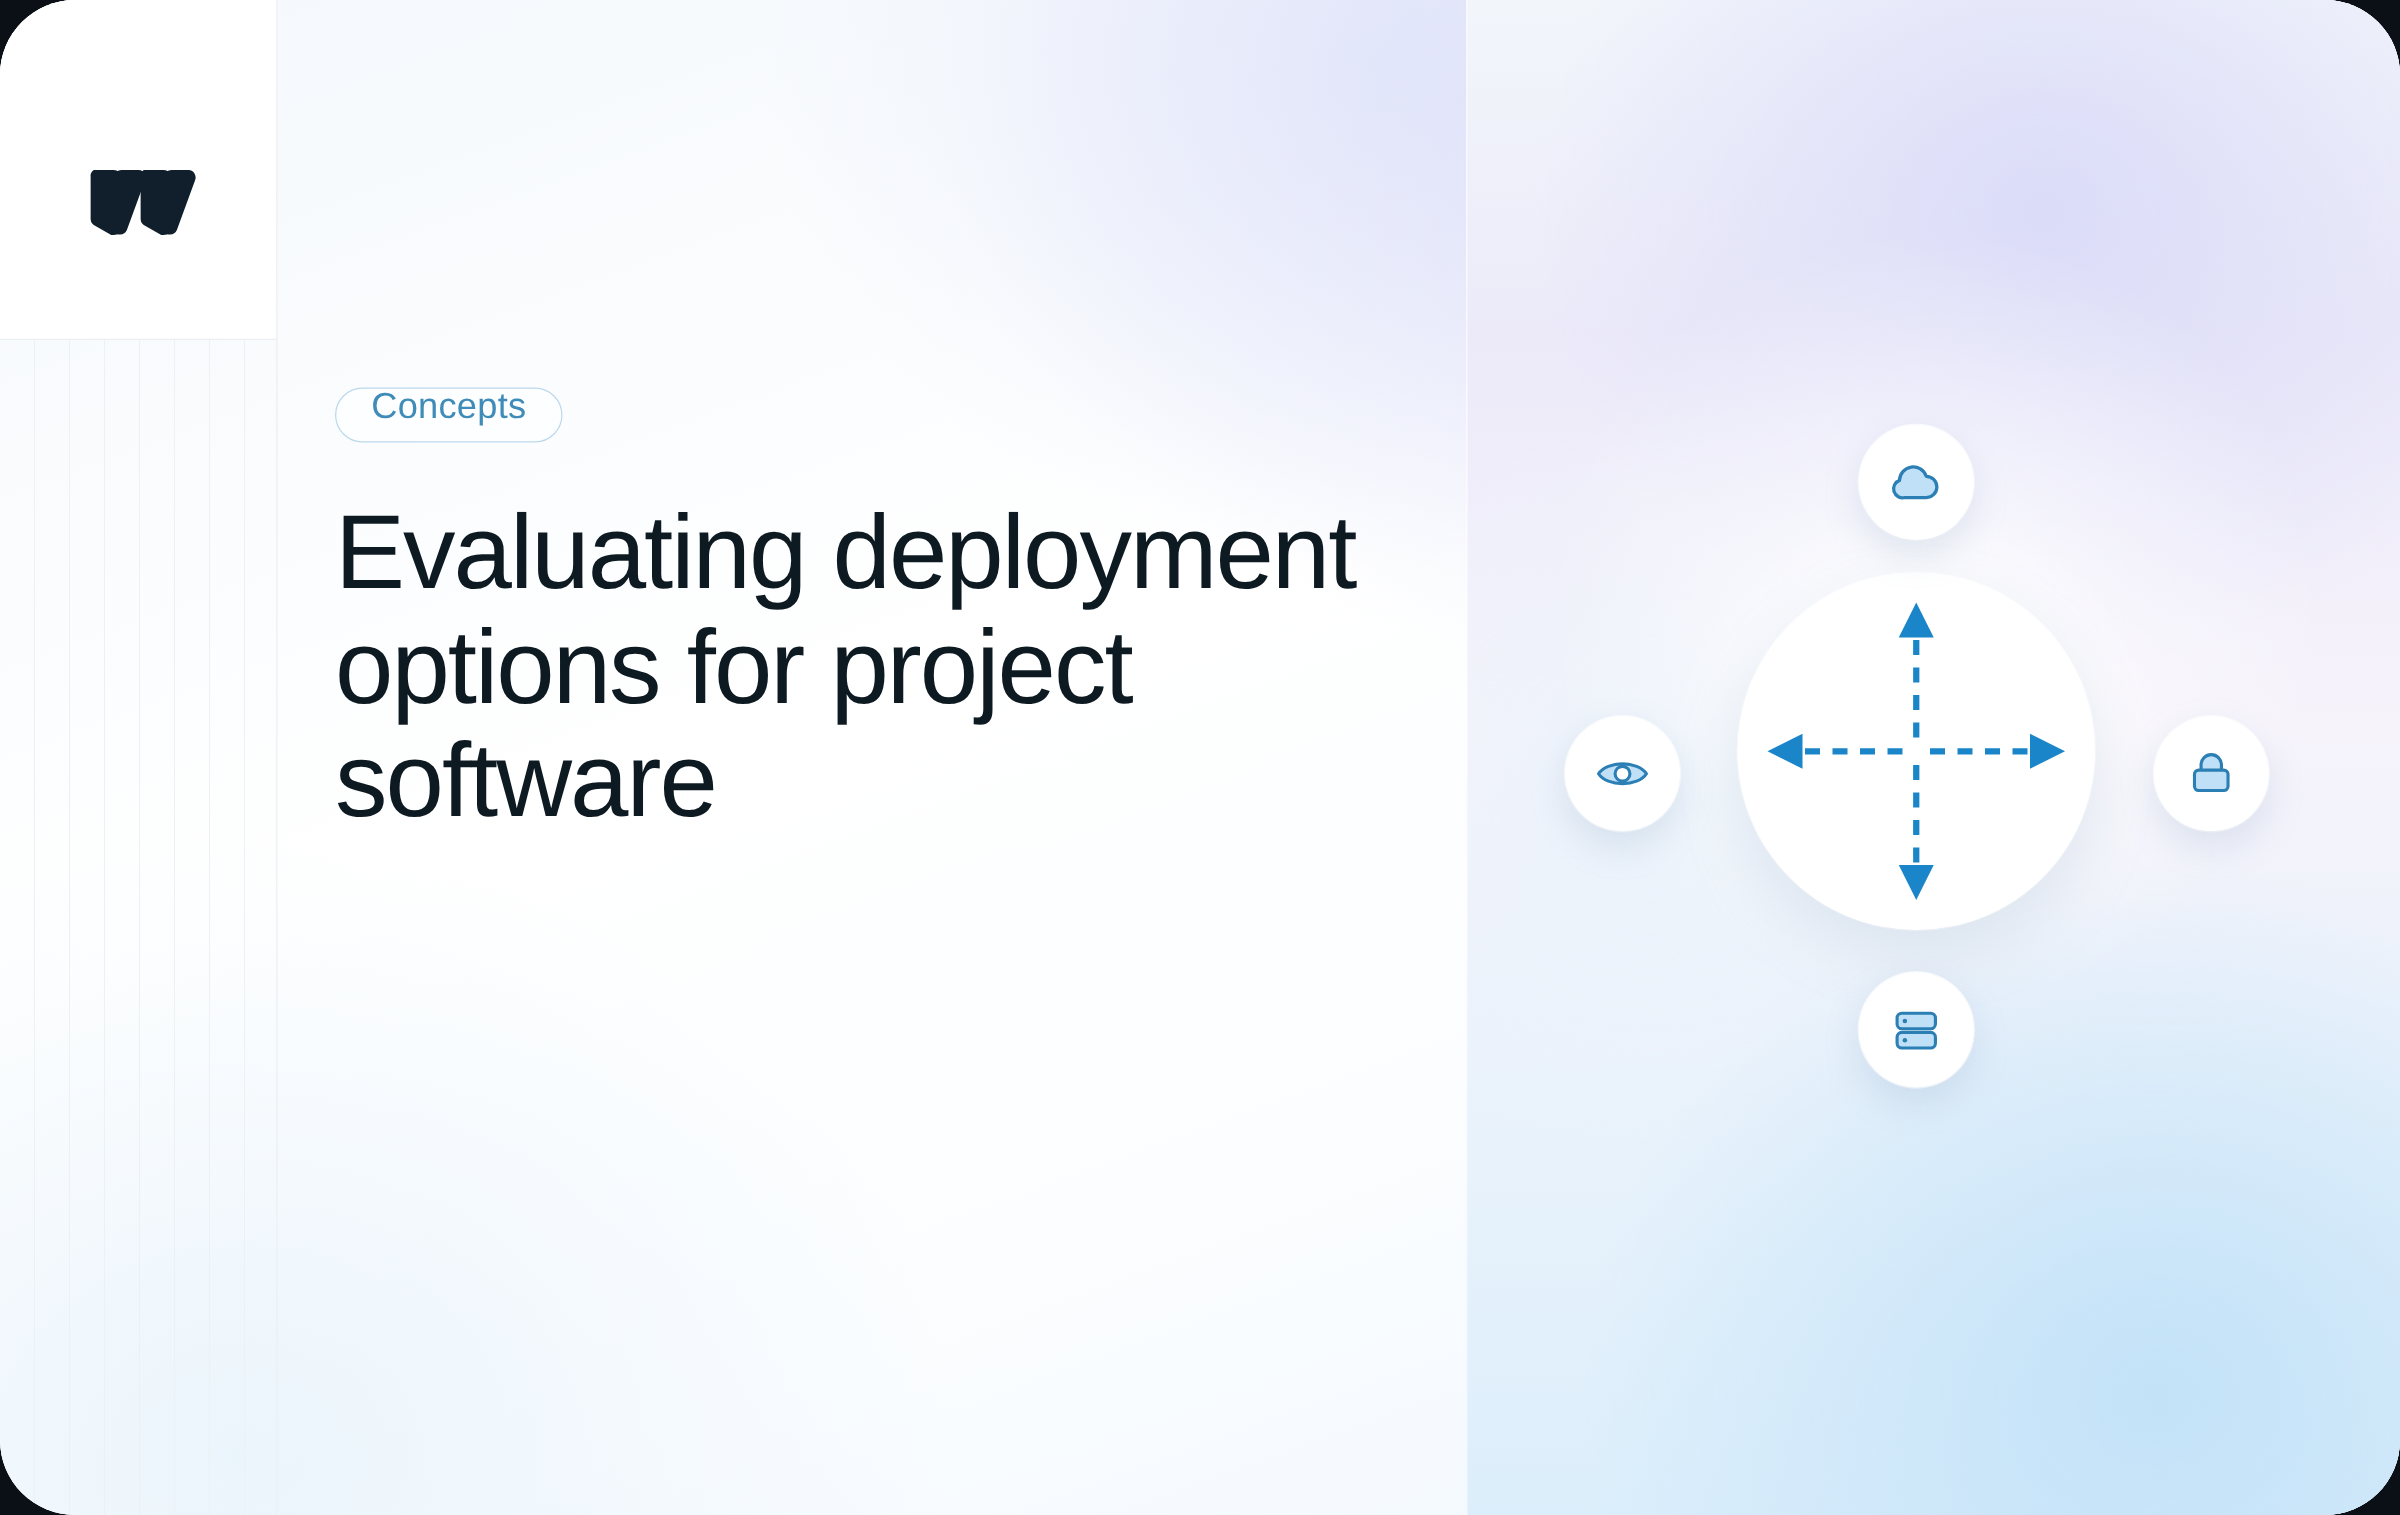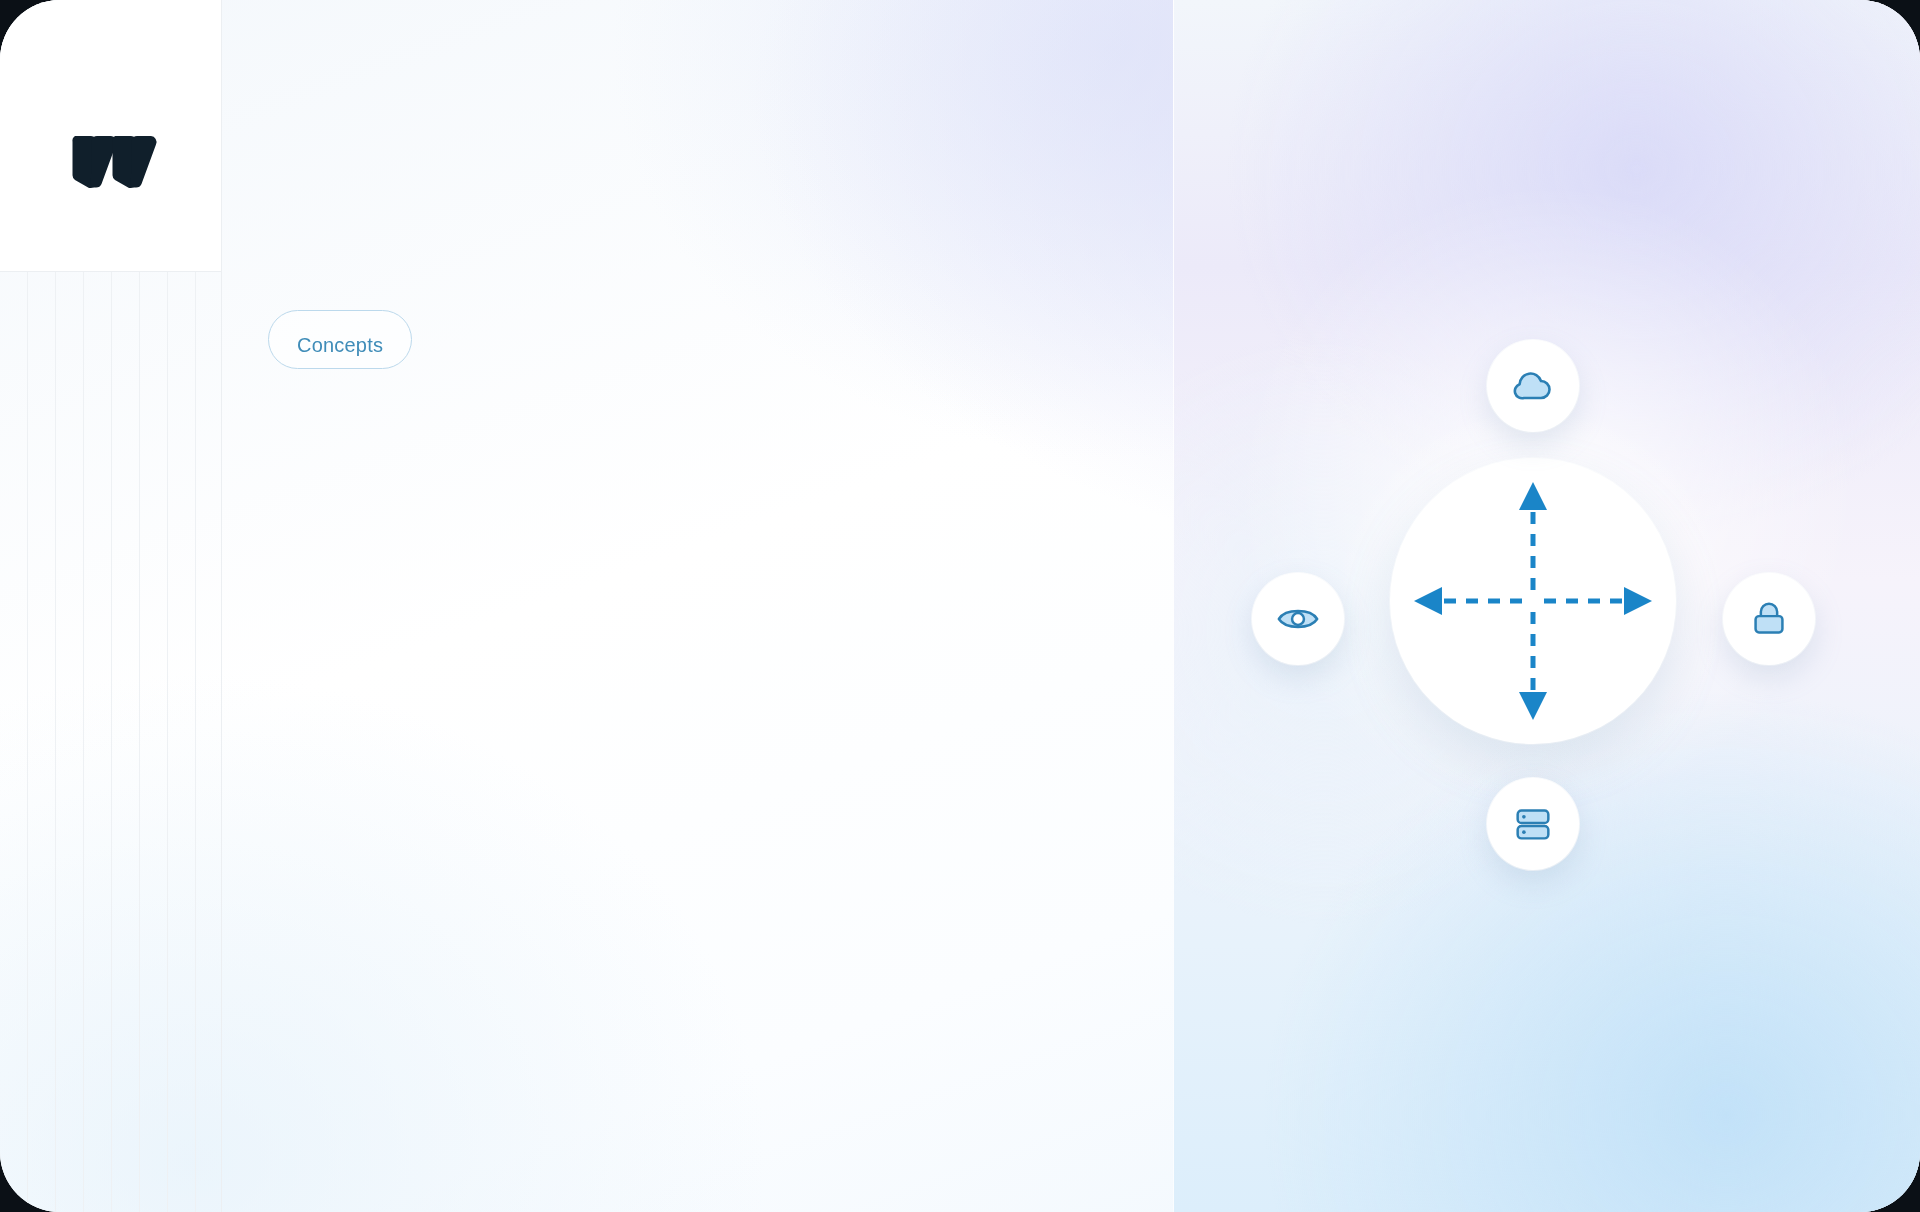--- a/index.html
+++ b/index.html
@@ -84,22 +84,22 @@
   .content {
     position: absolute;
     left: 268px;
     top: 310px;
     width: 880px;
   }
   .badge {
     display: inline-block;
     border: 1.6px solid #bcd9ec;
     border-radius: 999px;
-    padding: 24px 28px 13px;
-    font-size: 20px;
+    padding: 0 28px 13px;
+    font-size: 29px;
     letter-spacing: 0.2px;
     color: #3f8cb8;
     background: rgba(255,255,255,0.55);
     line-height: 1;
   }
   .headline {
     margin-top: 42px;
     font-size: 84px;
     line-height: 1.09;
     letter-spacing: -1.6px;
@@ -184,20 +184,21 @@
             </g>
           </svg>
         </div>
       </div>
       <div class="rail-stripes"></div>
       <div class="rail-divider"></div>
     </div>
 
     <div class="content">
       <div class="badge">Concepts</div>
+      <h1 class="headline">Evaluating deployment options for project software</h1>
     </div>
 
     <div class="right-panel">
       <div class="right-sheen"></div>
     </div>
 
     <div class="glow glow-hub"></div>
 
     <div class="hub">
       <svg viewBox="0 0 286 286" width="286" height="286" aria-hidden="true">

